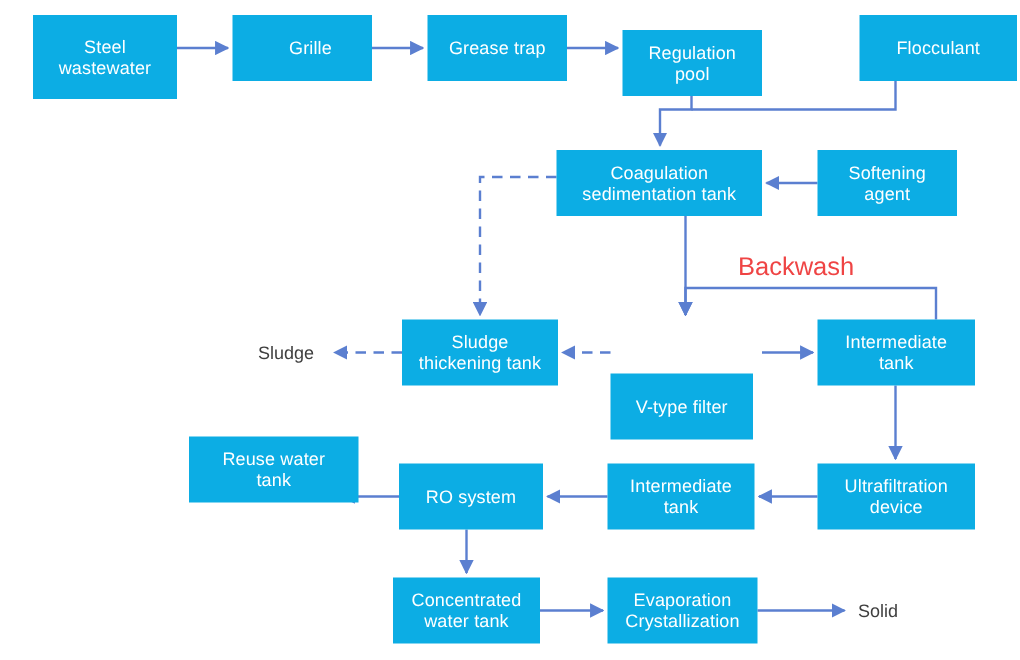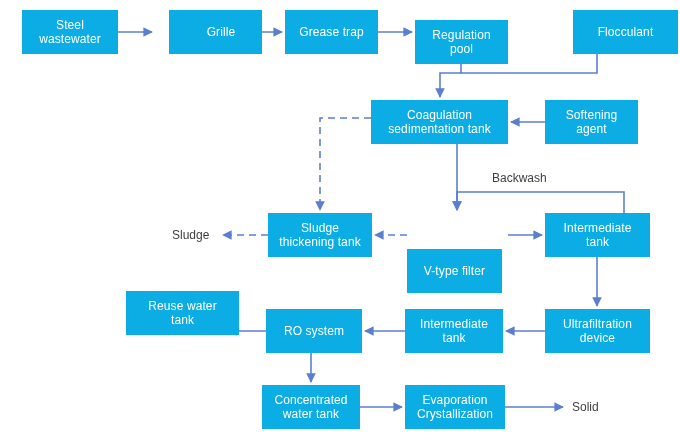--- a/index.html
+++ b/index.html
@@ -45,22 +45,22 @@
   .plain-label {
     position: absolute;
     color: #3f3f3f;
     font-size: 12px;
     line-height: 14px;
     white-space: nowrap;
     font-family: "Liberation Sans", sans-serif;
   }
   .edge-label {
     position: absolute;
-    color: #404040;
-    font-size: 12px;
+    color: #ef4444;
+    font-size: 17px;
     line-height: 14px;
     white-space: nowrap;
     font-family: "Liberation Sans", sans-serif;
   }
 </style>
 </head>
 <body>
 
 <div id="diagram">
 
@@ -106,23 +106,23 @@
     <g stroke="#5b7fd0" stroke-width="1.6" fill="none" stroke-dasharray="7 5" marker-end="url(#arrow)">
 
       <path d="M 371 118 L 320 118 L 320 210"></path>
 
       <path d="M 407 235 L 375 235"></path>
 
       <path d="M 268 235 L 223 235"></path>
     </g>
   </svg>
 
-  <div class="node" style="left:22px;  top:10px;  width:96px;  height:44px;">Steel
+  <div class="node" style="left:22px;  top:10px;  width:96px;  height:56px;">Steel
 wastewater</div>
-  <div class="node" style="left:169px; top:10px;  width:93px;  height:44px;padding-left:14px;">Grille</div>
+  <div class="node" style="left:155px; top:10px;  width:93px;  height:44px;padding-left:14px;">Grille</div>
   <div class="node" style="left:285px; top:10px;  width:93px;  height:44px;">Grease trap</div>
   <div class="node" style="left:415px; top:10px;  width:93px;  height:44px;margin-top:10px;">Regulation
 pool</div>
   <div class="node" style="left:545px; top:10px;  width:105px; height:44px;margin-left:28px;">Flocculant</div>
 
   <div class="node" style="left:371px; top:100px; width:137px; height:44px;">Coagulation
 sedimentation tank</div>
   <div class="node" style="left:545px; top:100px; width:93px; height:44px;">Softening
 agent</div>
 

